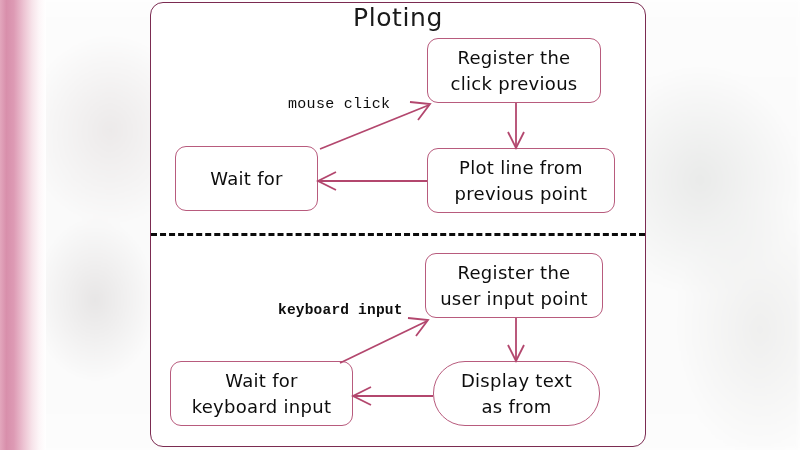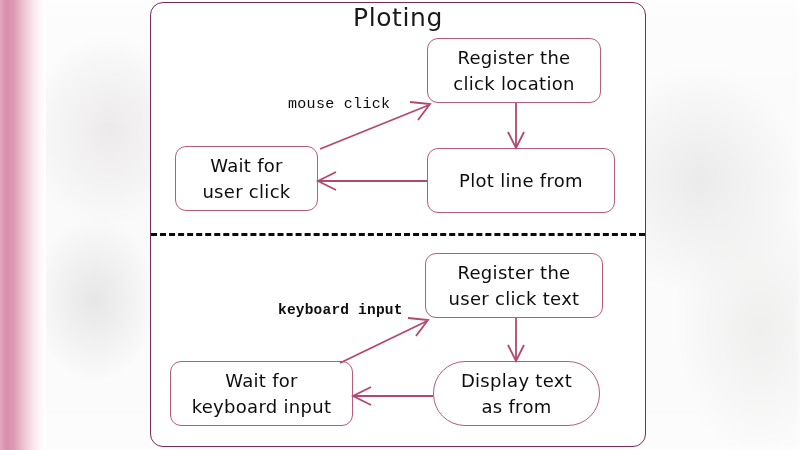--- a/index.html
+++ b/index.html
@@ -84,39 +84,39 @@
 <div id="leftstripe"></div>
 
 <div id="stage">
 
   <div class="panel"></div>
 
   <div class="title">Ploting</div>
 
   <div class="node" style="left:427px;top:38px;width:174px;height:65px;">
     <span class="ln">Register the</span>
-    <span class="ln">click location</span>
+    <span class="ln">click previous</span>
   </div>
 
   <div class="node" style="left:427px;top:148px;width:188px;height:65px;">
     <span class="ln">Plot line from</span>
+    <span class="ln">previous point</span>
   </div>
 
   <div class="node" style="left:175px;top:146px;width:143px;height:65px;">
     <span class="ln">Wait for</span>
-    <span class="ln">user click</span>
   </div>
 
   <div class="edge-label" style="left:288px;top:96px;">mouse click</div>
 
   <div class="divider"></div>
 
   <div class="node" style="left:425px;top:253px;width:178px;height:65px;">
     <span class="ln">Register the</span>
-    <span class="ln">user click text</span>
+    <span class="ln">user input point</span>
   </div>
 
   <div class="node" style="left:433px;top:361px;width:167px;height:65px;border-radius:32px;">
     <span class="ln">Display  text</span>
     <span class="ln">as from</span>
   </div>
 
   <div class="node" style="left:170px;top:361px;width:183px;height:65px;">
     <span class="ln">Wait for</span>
     <span class="ln">keyboard input</span>

